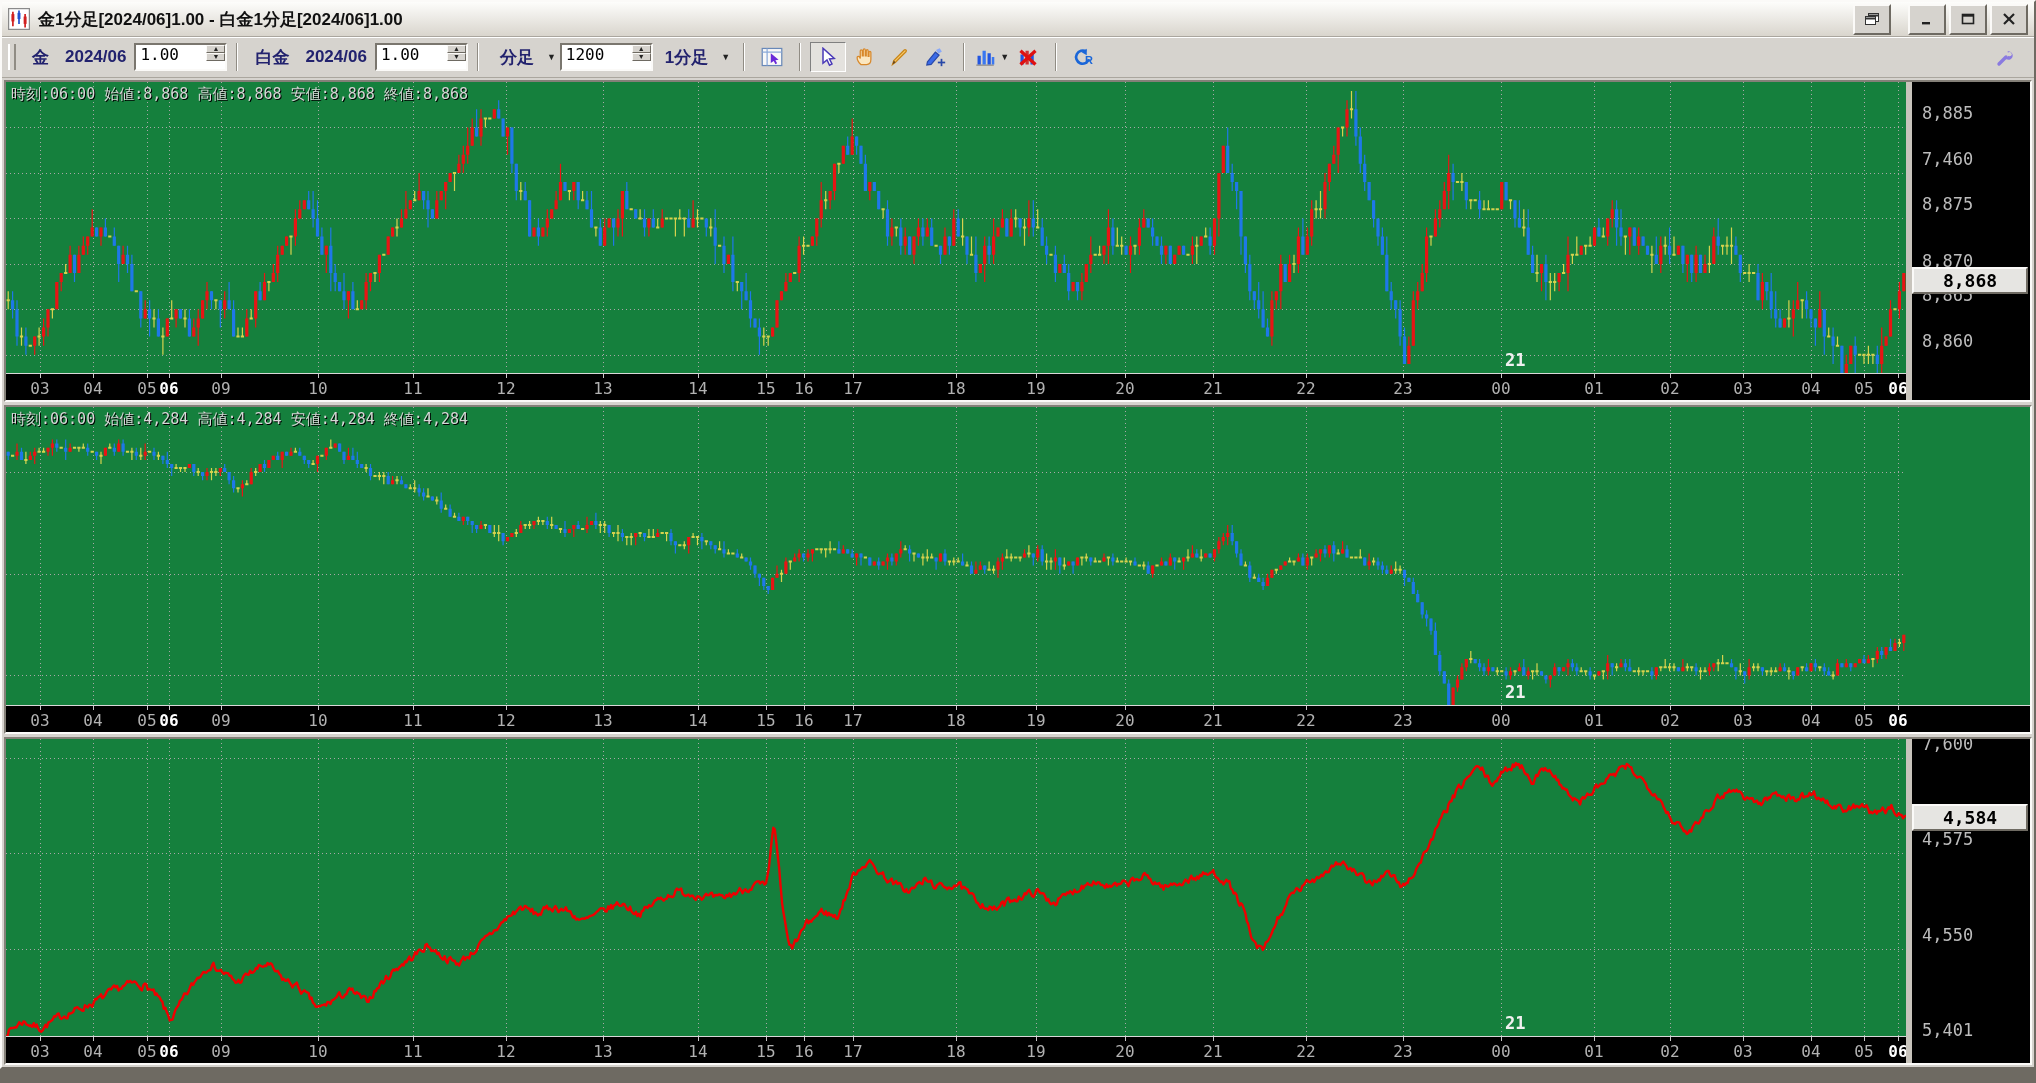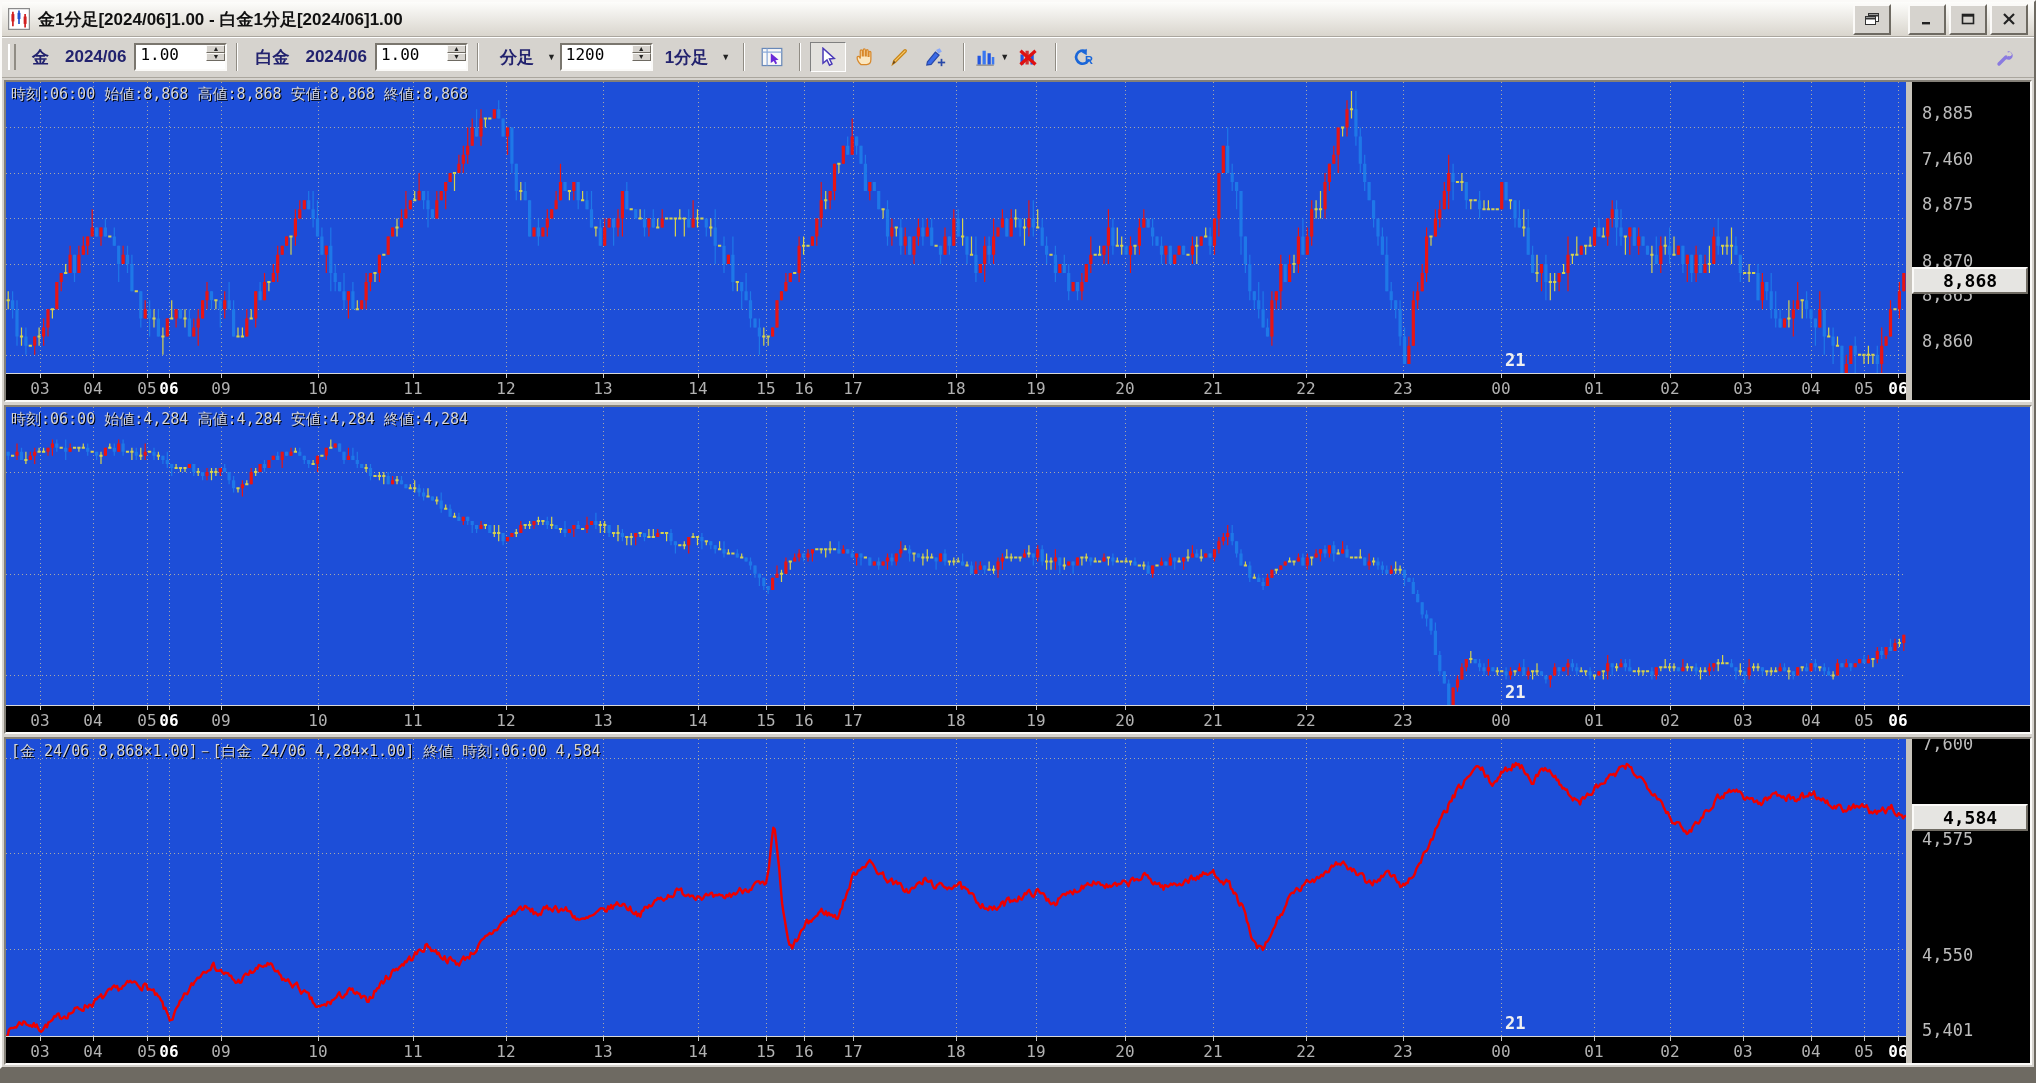--- a/index.html
+++ b/index.html
@@ -31,21 +31,21 @@
   .tool-btn{width:36px;height:30px;display:flex;align-items:center;justify-content:center;
     border:1px solid transparent;cursor:pointer;background:transparent;padding:0;}
   .tool-btn.active{border-color:#808080 #fff #fff #808080;background:#e4e2de;}
   .tool-btn svg{width:22px;height:20px;}
   .wrench-btn{margin-left:auto;}
   
   .charts{flex:1;display:flex;flex-direction:column;gap:3px;padding:2px;min-height:0;}
   .panel{display:flex;border:2px solid;border-color:#848078 #fbfaf8 #fbfaf8 #848078;min-height:0;}
   .panel.p1{flex:0 0 318px;}
   .panel.p2,.panel.p3{flex:1;}
-  .panel-left{flex:1;display:flex;flex-direction:column;background:#1d4ed8;min-width:0;}
+  .panel-left{flex:1;display:flex;flex-direction:column;background:#15803d;min-width:0;}
   .plot-area{flex:1;position:relative;overflow:hidden;cursor:crosshair;}
   .plot-svg{position:absolute;left:0;top:0;}
   .info-line{position:absolute;top:3px;left:5px;z-index:3;color:#d6d6d6;
     font:15px "DejaVu Sans Mono",monospace;white-space:pre;text-shadow:1px 1px 0 #000;}
   .date-marker{position:absolute;bottom:3px;z-index:3;color:#f0f0f0;font:bold 17px "DejaVu Sans Mono",monospace;}
   .xaxis{height:26px;flex:0 0 26px;position:relative;border-top:1px solid #d8d8d8;background:#000;overflow:hidden;}
   .xtick{position:absolute;top:5px;transform:translateX(-50%);color:#b2b2b2;
     font:16px "DejaVu Sans Mono",monospace;white-space:nowrap;}
   .xtick.bold{color:#ffffff;font-weight:bold;}
   .xtick-mark{position:absolute;top:0;width:1px;height:4px;background:#c8c8c8;}
@@ -467,21 +467,20 @@
               <line x1="1737.5" y1="0" x2="1737.5" y2="305" stroke="#a8a8a8" stroke-dasharray="1 3"></line>
               <line x1="1805.5" y1="0" x2="1805.5" y2="305" stroke="#a8a8a8" stroke-dasharray="1 3"></line>
               <line x1="1858.5" y1="0" x2="1858.5" y2="305" stroke="#a8a8a8" stroke-dasharray="1 3"></line>
               <line x1="1892.5" y1="0" x2="1892.5" y2="305" stroke="#a8a8a8" stroke-dasharray="1 3"></line>
               <line x1="0" y1="305.5" x2="1900" y2="305.5" stroke="#a8a8a8" stroke-dasharray="1 3"></line>
               <line x1="0" y1="210.5" x2="1900" y2="210.5" stroke="#a8a8a8" stroke-dasharray="1 3"></line>
               <line x1="0" y1="114.5" x2="1900" y2="114.5" stroke="#a8a8a8" stroke-dasharray="1 3"></line>
               <line x1="0" y1="19.5" x2="1900" y2="19.5" stroke="#a8a8a8" stroke-dasharray="1 3"></line>
               <path d="M0.0 296.8L1.5 297.4L2.9 290.9L4.4 289.2L5.8 289.0L7.3 289.1L8.8 288.2L10.2 288.6L11.7 286.2L13.2 283.2L14.6 284.5L16.1 285.7L17.5 282.5L19.0 283.0L20.5 285.7L21.9 286.1L23.4 287.1L24.8 286.3L26.3 287.8L27.8 284.2L29.2 287.9L30.7 285.6L32.2 289.5L33.6 291.9L35.1 292.7L36.5 291.6L38.0 288.9L39.5 285.7L40.9 288.3L42.4 283.3L43.8 282.9L45.3 281.8L46.8 280.3L48.2 277.2L49.7 277.6L51.2 275.2L52.6 274.4L54.1 279.0L55.5 279.9L57.0 278.7L58.5 277.4L59.9 279.2L61.4 279.3L62.8 274.4L64.3 274.6L65.8 273.9L67.2 273.0L68.7 269.1L70.2 268.6L71.6 268.2L73.1 270.0L74.5 270.3L76.0 271.5L77.5 271.8L78.9 266.3L80.4 267.4L81.8 268.5L83.3 265.6L84.8 265.9L86.2 267.7L87.7 263.8L89.2 260.0L90.6 260.3L92.1 258.1L93.5 257.7L95.0 255.3L96.5 259.2L97.9 257.6L99.4 255.6L100.8 252.6L102.3 250.4L103.8 249.7L105.2 250.5L106.7 247.9L108.2 246.4L109.6 248.3L111.1 246.9L112.5 251.5L114.0 249.8L115.5 249.9L116.9 247.0L118.4 246.6L119.8 244.7L121.3 242.0L122.8 243.3L124.2 241.8L125.7 243.5L127.2 243.1L128.6 242.4L130.1 243.6L131.5 245.9L133.0 247.7L134.5 250.2L135.9 251.4L137.4 246.0L138.8 244.5L140.3 245.4L141.8 250.7L143.2 250.0L144.7 250.7L146.2 251.2L147.6 250.4L149.1 255.8L150.5 254.4L152.0 257.0L153.5 258.0L154.9 261.1L156.4 262.7L157.8 269.7L159.3 268.7L160.8 273.1L162.2 276.3L163.7 281.5L165.2 280.9L166.6 280.5L168.1 274.9L169.5 270.6L171.0 268.2L172.5 266.2L173.9 261.7L175.4 260.9L176.8 258.3L178.3 254.4L179.8 254.6L181.2 255.2L182.7 251.9L184.2 247.8L185.6 244.3L187.1 246.0L188.5 243.1L190.0 241.1L191.5 238.7L192.9 239.0L194.4 237.9L195.8 235.3L197.3 233.0L198.8 233.3L200.2 233.7L201.7 232.0L203.2 231.4L204.6 231.0L206.1 226.1L207.5 223.8L209.0 229.5L210.5 231.8L211.9 231.8L213.4 231.8L214.8 230.7L216.3 233.3L217.8 235.1L219.2 233.6L220.7 234.1L222.2 234.3L223.6 236.8L225.1 236.8L226.5 240.0L228.0 241.0L229.5 243.8L230.9 243.3L232.4 240.8L233.8 243.8L235.3 243.3L236.8 238.7L238.2 236.0L239.7 234.5L241.2 235.5L242.6 235.9L244.1 231.7L245.5 233.7L247.0 233.5L248.5 232.2L249.9 228.9L251.4 229.8L252.8 226.0L254.3 226.7L255.8 227.4L257.2 228.0L258.7 226.5L260.2 227.1L261.6 224.0L263.1 225.6L264.5 224.3L266.0 225.5L267.5 229.2L268.9 232.0L270.4 232.4L271.8 231.8L273.3 234.8L274.8 236.3L276.2 240.9L277.7 239.8L279.2 241.8L280.6 241.6L282.1 240.2L283.5 243.2L285.0 245.5L286.5 248.4L287.9 246.1L289.4 245.1L290.8 243.6L292.3 248.0L293.8 251.2L295.2 254.7L296.7 252.8L298.2 251.3L299.6 252.4L301.1 253.4L302.5 253.8L304.0 259.9L305.5 258.6L306.9 263.6L308.4 265.1L309.8 267.7L311.3 267.7L312.8 267.2L314.2 267.3L315.7 266.2L317.2 265.8L318.6 265.3L320.1 266.7L321.5 263.0L323.0 263.1L324.5 265.0L325.9 261.4L327.4 260.9L328.8 259.6L330.3 258.6L331.8 255.5L333.2 253.3L334.7 257.2L336.2 259.0L337.6 258.1L339.1 255.7L340.5 255.1L342.0 251.0L343.5 249.1L344.9 250.7L346.4 249.5L347.8 253.8L349.3 254.9L350.8 253.1L352.2 254.5L353.7 255.0L355.2 258.9L356.6 257.4L358.1 256.9L359.5 257.7L361.0 262.7L362.5 262.8L363.9 257.9L365.4 259.1L366.8 258.7L368.3 252.0L369.8 252.3L371.2 249.2L372.7 249.1L374.2 244.4L375.6 242.0L377.1 244.5L378.5 242.3L380.0 236.9L381.5 239.6L382.9 240.1L384.4 237.5L385.8 232.7L387.3 230.5L388.8 231.5L390.2 229.7L391.7 231.0L393.2 228.5L394.6 227.2L396.1 225.3L397.5 226.5L399.0 222.4L400.5 223.2L401.9 220.4L403.4 217.6L404.8 221.2L406.3 221.3L407.8 217.1L409.2 213.3L410.7 215.1L412.2 211.4L413.6 210.4L415.1 211.4L416.5 212.7L418.0 212.5L419.5 205.8L420.9 205.0L422.4 208.1L423.8 208.4L425.3 212.1L426.8 211.4L428.2 212.3L429.7 211.0L431.2 215.1L432.6 213.7L434.1 217.5L435.5 219.3L437.0 220.7L438.5 217.2L439.9 221.7L441.4 224.2L442.8 219.6L444.3 218.0L445.8 220.7L447.2 221.7L448.7 221.6L450.2 225.6L451.6 224.6L453.1 226.5L454.5 223.2L456.0 220.3L457.5 217.6L458.9 220.9L460.4 218.5L461.8 218.1L463.3 219.5L464.8 213.7L466.2 214.7L467.7 215.1L469.2 213.7L470.6 211.8L472.1 207.1L473.5 204.0L475.0 201.5L476.5 200.2L477.9 199.3L479.4 197.0L480.8 196.7L482.3 195.3L483.8 194.0L485.2 195.1L486.7 194.2L488.2 191.2L489.6 191.3L491.1 191.1L492.5 188.5L494.0 185.9L495.5 183.4L496.9 183.1L498.4 180.3L499.8 181.3L501.3 177.9L502.8 177.2L504.2 176.8L505.7 176.4L507.2 172.7L508.6 175.1L510.1 172.7L511.5 171.1L513.0 169.0L514.5 167.6L515.9 170.8L517.4 170.4L518.8 167.0L520.3 167.5L521.8 169.4L523.2 169.5L524.7 172.5L526.2 169.8L527.6 175.1L529.1 173.2L530.5 174.6L532.0 176.4L533.5 174.9L534.9 175.7L536.4 171.4L537.8 168.1L539.3 169.3L540.8 166.7L542.2 170.4L543.7 169.5L545.2 170.8L546.6 172.4L548.1 168.9L549.5 167.1L551.0 170.1L552.5 173.1L553.9 171.5L555.4 169.7L556.8 171.5L558.3 171.0L559.8 168.2L561.2 171.8L562.7 172.2L564.2 172.1L565.6 175.2L567.1 178.6L568.5 177.2L570.0 180.6L571.5 179.8L572.9 180.7L574.4 180.3L575.8 179.6L577.3 179.4L578.8 179.9L580.2 178.4L581.7 178.9L583.2 177.2L584.6 177.0L586.1 176.4L587.5 175.8L589.0 174.6L590.5 173.0L591.9 172.1L593.4 170.3L594.8 169.1L596.3 169.4L597.8 169.4L599.2 172.3L600.7 172.5L602.2 167.3L603.6 169.9L605.1 166.0L606.5 169.7L608.0 166.3L609.5 165.9L610.9 163.3L612.4 165.5L613.8 166.8L615.3 166.9L616.8 165.0L618.2 164.9L619.7 167.5L621.2 170.6L622.6 171.2L624.1 167.7L625.5 172.3L627.0 174.4L628.5 175.2L629.9 172.8L631.4 177.1L632.8 174.7L634.3 177.7L635.8 171.9L637.2 171.7L638.7 167.9L640.2 168.0L641.6 168.9L643.1 166.1L644.5 167.5L646.0 166.8L647.5 163.9L648.9 161.3L650.4 161.0L651.8 158.9L653.3 160.0L654.8 158.6L656.2 160.2L657.7 161.7L659.2 159.9L660.6 159.9L662.1 156.0L663.5 157.9L665.0 157.4L666.5 158.3L667.9 156.8L669.4 151.8L670.8 149.6L672.3 150.8L673.8 150.5L675.2 149.6L676.7 155.1L678.2 156.4L679.6 157.1L681.1 156.2L682.5 155.6L684.0 157.6L685.5 156.6L686.9 156.8L688.4 159.5L689.8 160.9L691.3 157.4L692.8 157.4L694.2 158.4L695.7 160.7L697.2 159.3L698.6 156.5L700.1 154.8L701.5 156.4L703.0 156.0L704.5 154.2L705.9 153.7L707.4 157.8L708.8 156.3L710.3 156.0L711.8 156.2L713.2 155.3L714.7 156.2L716.2 156.1L717.6 158.4L719.1 159.2L720.5 156.0L722.0 157.2L723.5 154.6L724.9 157.9L726.4 155.5L727.8 154.1L729.3 155.5L730.8 154.3L732.2 152.0L733.7 149.1L735.2 151.5L736.6 154.2L738.1 151.3L739.5 150.3L741.0 152.5L742.5 153.1L743.9 150.7L745.4 150.7L746.8 147.1L748.3 144.8L749.8 143.0L751.2 142.4L752.7 142.3L754.2 144.5L755.6 143.0L757.1 142.7L758.5 145.5L760.0 144.3L761.5 136.2L762.9 128.8L764.4 114.0L765.8 100.5L767.3 88.7L768.8 90.6L770.2 102.3L771.7 116.2L773.2 129.5L774.6 147.0L776.1 164.2L777.5 173.6L779.0 182.3L780.5 191.5L781.9 199.4L783.4 205.8L784.8 205.9L786.3 209.5L787.8 204.9L789.2 200.6L790.7 202.2L792.2 200.0L793.6 195.4L795.1 191.6L796.5 190.3L798.0 188.9L799.5 184.1L800.9 180.8L802.4 184.3L803.8 181.8L805.3 182.7L806.8 180.2L808.2 179.0L809.7 177.3L811.2 176.7L812.6 173.9L814.1 172.4L815.5 169.8L817.0 174.0L818.5 175.6L819.9 172.3L821.4 176.5L822.8 173.8L824.3 176.3L825.8 175.7L827.2 177.8L828.7 176.0L830.2 179.6L831.6 179.8L833.1 175.6L834.5 170.6L836.0 169.6L837.5 161.2L838.9 161.3L840.4 155.5L841.8 151.4L843.3 149.8L844.8 142.6L846.2 136.4L847.7 133.5L849.2 135.8L850.6 135.1L852.1 131.4L853.5 131.4L855.0 130.3L856.5 128.2L857.9 128.3L859.4 128.1L860.8 125.0L862.3 123.0L863.8 121.1L865.2 123.1L866.7 124.7L868.2 127.5L869.6 130.4L871.1 134.3L872.5 135.2L874.0 134.5L875.5 134.5L876.9 133.3L878.4 138.8L879.8 140.7L881.3 143.4L882.8 142.4L884.2 141.1L885.7 139.6L887.2 145.2L888.6 143.6L890.1 142.0L891.5 145.1L893.0 144.0L894.5 144.2L895.9 147.2L897.4 151.7L898.8 152.9L900.3 150.0L901.8 153.6L903.2 153.6L904.7 150.1L906.2 148.7L907.6 149.3L909.1 148.3L910.5 145.4L912.0 144.0L913.5 143.1L914.9 144.5L916.4 145.3L917.8 140.0L919.3 138.8L920.8 141.8L922.2 142.7L923.7 142.6L925.2 141.6L926.6 146.5L928.1 149.3L929.5 149.6L931.0 146.0L932.5 145.2L933.9 143.8L935.4 144.3L936.8 146.5L938.3 148.2L939.8 148.5L941.2 150.3L942.7 148.4L944.2 149.2L945.6 150.0L947.1 148.6L948.5 146.5L950.0 147.2L951.5 145.8L952.9 143.7L954.4 143.2L955.8 149.8L957.3 147.8L958.8 148.3L960.2 150.0L961.7 150.4L963.2 154.2L964.6 154.3L966.1 154.2L967.5 155.4L969.0 159.7L970.5 163.5L971.9 163.9L973.4 166.8L974.8 168.9L976.3 165.2L977.8 168.8L979.2 169.9L980.7 169.5L982.2 171.1L983.6 167.6L985.1 168.1L986.5 170.8L988.0 167.4L989.5 169.8L990.9 170.8L992.4 168.5L993.8 167.6L995.3 163.7L996.8 162.4L998.2 166.5L999.7 162.3L1001.2 159.4L1002.6 158.6L1004.1 163.1L1005.5 161.6L1007.0 162.3L1008.5 160.5L1009.9 162.4L1011.4 162.4L1012.8 157.6L1014.3 159.9L1015.8 160.6L1017.2 157.9L1018.7 154.2L1020.2 155.3L1021.6 152.6L1023.1 150.8L1024.5 153.7L1026.0 157.0L1027.5 158.0L1028.9 155.4L1030.4 151.0L1031.8 150.1L1033.3 152.9L1034.8 154.4L1036.2 154.3L1037.7 154.4L1039.2 157.5L1040.6 161.6L1042.1 160.0L1043.5 163.2L1045.0 165.3L1046.5 164.5L1047.9 163.4L1049.4 166.2L1050.8 165.3L1052.3 159.5L1053.8 159.1L1055.2 157.1L1056.7 155.1L1058.2 155.0L1059.6 156.2L1061.1 153.4L1062.5 154.3L1064.0 152.1L1065.5 153.2L1066.9 155.2L1068.4 150.7L1069.8 152.8L1071.3 153.3L1072.8 152.5L1074.2 151.6L1075.7 146.8L1077.2 149.4L1078.6 146.6L1080.1 146.2L1081.5 144.1L1083.0 145.7L1084.5 146.1L1085.9 146.6L1087.4 142.5L1088.8 144.2L1090.3 145.2L1091.8 143.3L1093.2 143.4L1094.7 145.8L1096.2 145.9L1097.6 146.8L1099.1 148.9L1100.5 145.3L1102.0 148.1L1103.5 146.5L1104.9 147.8L1106.4 146.8L1107.8 144.8L1109.3 143.7L1110.8 146.7L1112.2 144.9L1113.7 145.1L1115.2 144.4L1116.6 141.7L1118.1 141.6L1119.5 142.5L1121.0 144.2L1122.5 147.2L1123.9 142.7L1125.4 139.9L1126.8 138.8L1128.3 141.6L1129.8 140.4L1131.2 140.2L1132.7 141.4L1134.2 140.9L1135.6 140.0L1137.1 135.8L1138.5 133.9L1140.0 136.0L1141.5 136.1L1142.9 139.2L1144.4 139.8L1145.8 143.7L1147.3 145.4L1148.8 143.2L1150.2 145.0L1151.7 144.8L1153.2 144.1L1154.6 147.9L1156.1 146.4L1157.5 150.7L1159.0 146.1L1160.5 146.7L1161.9 147.7L1163.4 146.5L1164.8 144.6L1166.3 145.9L1167.8 144.3L1169.2 144.8L1170.7 146.5L1172.2 145.9L1173.6 144.8L1175.1 146.2L1176.5 146.0L1178.0 143.0L1179.5 140.6L1180.9 141.8L1182.4 143.8L1183.8 139.8L1185.3 136.7L1186.8 140.4L1188.2 139.0L1189.7 141.0L1191.2 137.6L1192.6 139.7L1194.1 136.0L1195.5 137.1L1197.0 133.3L1198.5 134.9L1199.9 134.5L1201.4 135.9L1202.8 135.2L1204.3 133.6L1205.8 133.3L1207.2 131.1L1208.7 135.8L1210.2 138.5L1211.6 138.8L1213.1 141.1L1214.5 143.1L1216.0 142.4L1217.5 145.4L1218.9 143.4L1220.4 140.7L1221.8 142.4L1223.3 142.1L1224.8 149.6L1226.2 150.3L1227.7 154.5L1229.2 153.8L1230.6 155.9L1232.1 162.9L1233.5 166.7L1235.0 164.2L1236.5 166.1L1237.9 169.8L1239.4 174.3L1240.8 182.0L1242.3 185.3L1243.8 191.9L1245.2 198.4L1246.7 201.0L1248.2 202.0L1249.6 203.9L1251.1 209.1L1252.5 206.7L1254.0 206.9L1255.5 207.5L1256.9 211.0L1258.4 208.0L1259.8 203.4L1261.3 202.6L1262.8 200.3L1264.2 197.7L1265.7 194.3L1267.2 190.2L1268.6 188.2L1270.1 184.4L1271.5 178.2L1273.0 179.2L1274.5 175.6L1275.9 175.9L1277.4 172.6L1278.8 168.7L1280.3 165.4L1281.8 159.7L1283.2 157.1L1284.7 154.7L1286.2 153.6L1287.6 154.1L1289.1 151.5L1290.5 149.0L1292.0 150.0L1293.5 152.0L1294.9 151.5L1296.4 146.7L1297.8 146.0L1299.3 143.7L1300.8 140.9L1302.2 142.3L1303.7 143.4L1305.2 142.6L1306.6 140.5L1308.1 143.1L1309.5 140.6L1311.0 137.9L1312.5 139.2L1313.9 138.4L1315.4 135.7L1316.8 137.2L1318.3 134.1L1319.8 132.2L1321.2 133.4L1322.7 133.1L1324.2 129.5L1325.6 126.4L1327.1 127.6L1328.5 126.4L1330.0 123.3L1331.5 125.5L1332.9 124.8L1334.4 125.9L1335.8 124.1L1337.3 122.6L1338.8 124.9L1340.2 126.7L1341.7 130.3L1343.2 130.1L1344.6 128.9L1346.1 132.2L1347.5 130.0L1349.0 132.2L1350.5 135.8L1351.9 136.2L1353.4 134.6L1354.8 134.4L1356.3 134.3L1357.8 136.5L1359.2 142.5L1360.7 143.9L1362.2 142.8L1363.6 141.5L1365.1 144.4L1366.5 146.3L1368.0 141.5L1369.5 142.5L1370.9 143.2L1372.4 140.6L1373.8 141.6L1375.3 136.7L1376.8 137.7L1378.2 135.8L1379.7 133.0L1381.2 132.0L1382.6 132.0L1384.1 136.1L1385.5 137.6L1387.0 136.3L1388.5 136.1L1389.9 140.7L1391.4 143.3L1392.8 143.2L1394.3 148.0L1395.8 147.4L1397.2 144.7L1398.7 146.2L1400.2 144.0L1401.6 144.1L1403.1 139.4L1404.5 139.5L1406.0 138.8L1407.5 137.4L1408.9 134.6L1410.4 129.6L1411.8 127.2L1413.3 124.5L1414.8 123.7L1416.2 118.2L1417.7 113.7L1419.2 112.5L1420.6 112.0L1422.1 109.2L1423.5 105.1L1425.0 100.4L1426.5 100.6L1427.9 96.2L1429.4 89.8L1430.8 88.4L1432.3 85.6L1433.8 80.5L1435.2 78.7L1436.7 74.4L1438.2 71.7L1439.6 73.3L1441.1 73.0L1442.5 65.3L1444.0 62.4L1445.5 62.3L1446.9 56.5L1448.4 58.3L1449.8 52.3L1451.3 48.8L1452.8 45.7L1454.2 48.5L1455.7 49.0L1457.2 45.7L1458.6 41.2L1460.1 39.9L1461.5 38.3L1463.0 37.3L1464.5 35.7L1465.9 33.4L1467.4 30.9L1468.8 29.0L1470.3 27.3L1471.8 27.1L1473.2 28.2L1474.7 30.7L1476.2 28.6L1477.6 32.2L1479.1 37.8L1480.5 36.7L1482.0 36.7L1483.5 42.8L1484.9 44.7L1486.4 46.7L1487.8 44.0L1489.3 42.2L1490.8 42.3L1492.2 38.7L1493.7 37.8L1495.2 32.7L1496.6 33.4L1498.1 31.6L1499.5 28.5L1501.0 32.1L1502.5 30.3L1503.9 30.3L1505.4 31.3L1506.8 25.5L1508.3 27.8L1509.8 24.0L1511.2 26.0L1512.7 25.0L1514.2 29.3L1515.6 26.3L1517.1 29.6L1518.5 33.5L1520.0 35.5L1521.5 35.5L1522.9 38.9L1524.4 41.7L1525.8 44.9L1527.3 44.9L1528.8 39.8L1530.2 36.0L1531.7 37.1L1533.2 33.1L1534.6 30.5L1536.1 29.5L1537.5 31.6L1539.0 29.0L1540.5 31.2L1541.9 32.3L1543.4 31.1L1544.8 33.5L1546.3 36.2L1547.8 38.0L1549.2 36.8L1550.7 41.2L1552.2 40.8L1553.6 45.6L1555.1 46.2L1556.5 49.5L1558.0 49.0L1559.5 50.8L1560.9 50.5L1562.4 55.3L1563.8 56.9L1565.3 58.3L1566.8 61.4L1568.2 59.1L1569.7 60.4L1571.2 61.1L1572.6 62.2L1574.1 65.4L1575.5 59.9L1577.0 58.1L1578.5 59.6L1579.9 57.4L1581.4 54.6L1582.8 55.7L1584.3 55.8L1585.8 55.8L1587.2 53.1L1588.7 48.2L1590.2 45.6L1591.6 48.4L1593.1 46.7L1594.5 45.0L1596.0 44.7L1597.5 44.6L1598.9 44.2L1600.4 39.9L1601.8 39.1L1603.3 35.9L1604.8 35.3L1606.2 35.7L1607.7 34.8L1609.2 37.1L1610.6 33.5L1612.1 30.9L1613.5 28.1L1615.0 27.5L1616.5 26.9L1617.9 27.2L1619.4 29.7L1620.8 24.9L1622.3 25.9L1623.8 28.1L1625.2 28.2L1626.7 33.0L1628.2 35.7L1629.6 36.8L1631.1 38.7L1632.5 38.0L1634.0 37.6L1635.5 38.6L1636.9 39.9L1638.4 42.5L1639.8 44.7L1641.3 49.4L1642.8 50.8L1644.2 52.8L1645.7 55.5L1647.2 56.6L1648.6 55.2L1650.1 57.7L1651.5 60.4L1653.0 60.3L1654.5 61.3L1655.9 63.4L1657.4 67.5L1658.8 70.6L1660.3 74.1L1661.8 72.9L1663.2 76.8L1664.7 79.9L1666.2 84.1L1667.6 84.3L1669.1 85.1L1670.5 83.3L1672.0 83.2L1673.5 83.6L1674.9 87.3L1676.4 89.3L1677.8 92.3L1679.3 91.8L1680.8 94.9L1682.2 93.9L1683.7 91.2L1685.2 92.6L1686.6 87.8L1688.1 85.4L1689.5 83.1L1691.0 83.9L1692.5 84.6L1693.9 82.4L1695.4 78.8L1696.8 78.6L1698.3 73.0L1699.8 71.2L1701.2 71.5L1702.7 72.2L1704.2 71.3L1705.6 69.7L1707.1 68.3L1708.5 62.8L1710.0 59.3L1711.5 55.6L1712.9 58.6L1714.4 59.7L1715.8 57.6L1717.3 58.9L1718.8 54.2L1720.2 53.9L1721.7 53.4L1723.2 50.6L1724.6 53.0L1726.1 52.1L1727.5 51.0L1729.0 52.6L1730.5 50.6L1731.9 52.7L1733.4 52.3L1734.8 53.2L1736.3 55.6L1737.8 59.9L1739.2 60.7L1740.7 58.3L1742.2 59.1L1743.6 60.0L1745.1 59.1L1746.5 59.1L1748.0 63.1L1749.5 62.5L1750.9 61.6L1752.4 65.0L1753.8 63.7L1755.3 66.1L1756.8 63.9L1758.2 59.6L1759.7 58.5L1761.2 61.1L1762.6 58.5L1764.1 58.9L1765.5 55.8L1767.0 54.4L1768.5 54.3L1769.9 53.1L1771.4 56.7L1772.8 56.2L1774.3 56.8L1775.8 58.5L1777.2 57.3L1778.7 59.4L1780.2 61.8L1781.6 57.0L1783.1 55.7L1784.5 60.0L1786.0 58.5L1787.5 58.1L1788.9 61.8L1790.4 62.2L1791.8 60.3L1793.3 60.6L1794.8 56.4L1796.2 54.0L1797.7 58.5L1799.2 57.6L1800.6 57.3L1802.1 57.3L1803.5 53.9L1805.0 56.1L1806.5 55.3L1807.9 52.4L1809.4 57.8L1810.8 60.0L1812.3 58.8L1813.8 59.9L1815.2 61.5L1816.7 59.4L1818.2 61.1L1819.6 63.9L1821.1 61.6L1822.5 65.7L1824.0 66.7L1825.5 68.3L1826.9 69.6L1828.4 67.1L1829.8 69.4L1831.3 66.6L1832.8 65.8L1834.2 65.9L1835.7 69.4L1837.2 72.8L1838.6 71.4L1840.1 72.4L1841.5 71.2L1843.0 67.1L1844.5 70.6L1845.9 68.7L1847.4 65.4L1848.8 68.8L1850.3 66.8L1851.8 67.3L1853.2 68.6L1854.7 66.9L1856.2 65.1L1857.6 67.7L1859.1 67.7L1860.5 66.2L1862.0 69.4L1863.5 74.1L1864.9 72.7L1866.4 74.3L1867.8 73.1L1869.3 71.4L1870.8 74.7L1872.2 71.9L1873.7 72.4L1875.2 71.3L1876.6 68.5L1878.1 71.5L1879.5 74.2L1881.0 70.8L1882.5 68.3L1883.9 69.7L1885.4 66.0L1886.8 70.3L1888.3 73.9L1889.8 76.1L1891.2 76.9L1892.7 74.2L1894.2 76.1L1895.6 75.9L1897.1 79.3L1898.5 77.4L1900.0 76.7" stroke="#ee0000" stroke-width="2.4" fill="none" stroke-linejoin="round"></path>
             </svg>
-          <span class="info-line">[金 24/06 8,868×1.00]－[白金 24/06 4,284×1.00] 終値 時刻:06:00 4,584</span>
           <span class="date-marker" style="left: 1499px;">21</span>
         </div>
         <div class="xaxis">
             <span class="xtick-mark" style="left: 34px;"></span>
             <span class="xtick" style="left: 34px;">03</span>
             <span class="xtick-mark" style="left: 87px;"></span>
             <span class="xtick" style="left: 87px;">04</span>
             <span class="xtick-mark" style="left: 141px;"></span>
             <span class="xtick" style="left: 141px;">05</span>
             <span class="xtick-mark" style="left: 163px;"></span>
@@ -528,20 +527,20 @@
             <span class="xtick" style="left: 1805px;">04</span>
             <span class="xtick-mark" style="left: 1858px;"></span>
             <span class="xtick" style="left: 1858px;">05</span>
             <span class="xtick-mark" style="left: 1892px;"></span>
             <span class="xtick bold" style="left: 1892px;">06</span>
           </div>
       </div>
       <div class="yaxis">
           <span class="ylabel" style="top: -5px;">7,600</span>
           <span class="ylabel" style="top: 90px;">4,575</span>
-          <span class="ylabel" style="top: 186px; margin-top: 20px;">4,550</span>
+          <span class="ylabel" style="top: 186px;">4,550</span>
           <span class="ylabel" style="top: 281px;">5,401</span>
           <div class="price-box" style="top: 65px;">4,584</div>
         </div>
     </div>
 
   </div>
 </div>
 
 </body></html>

